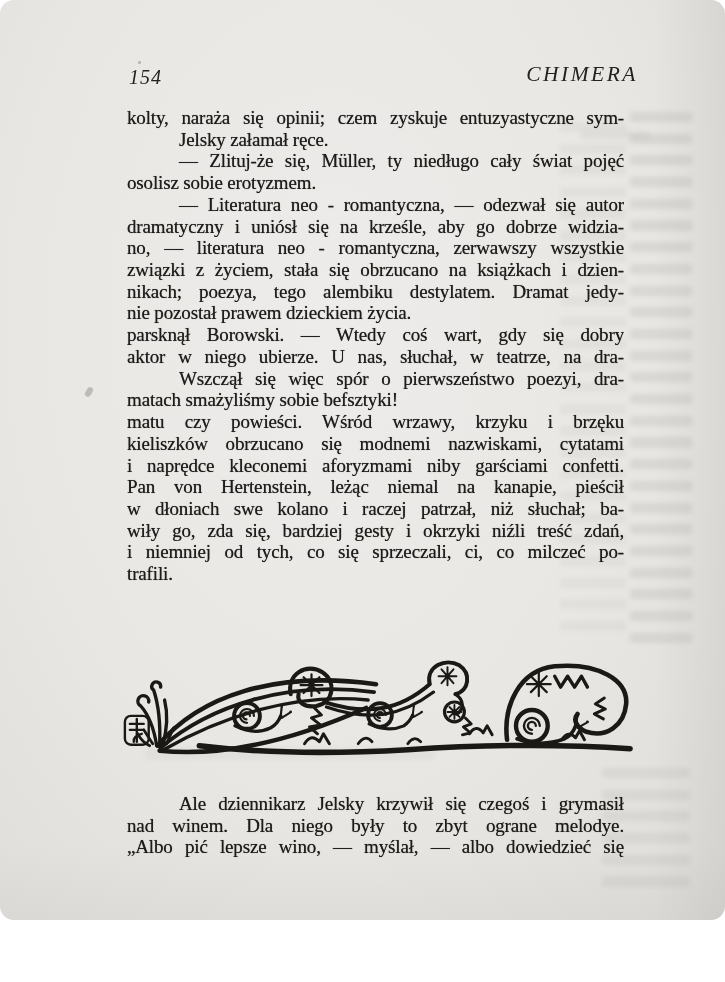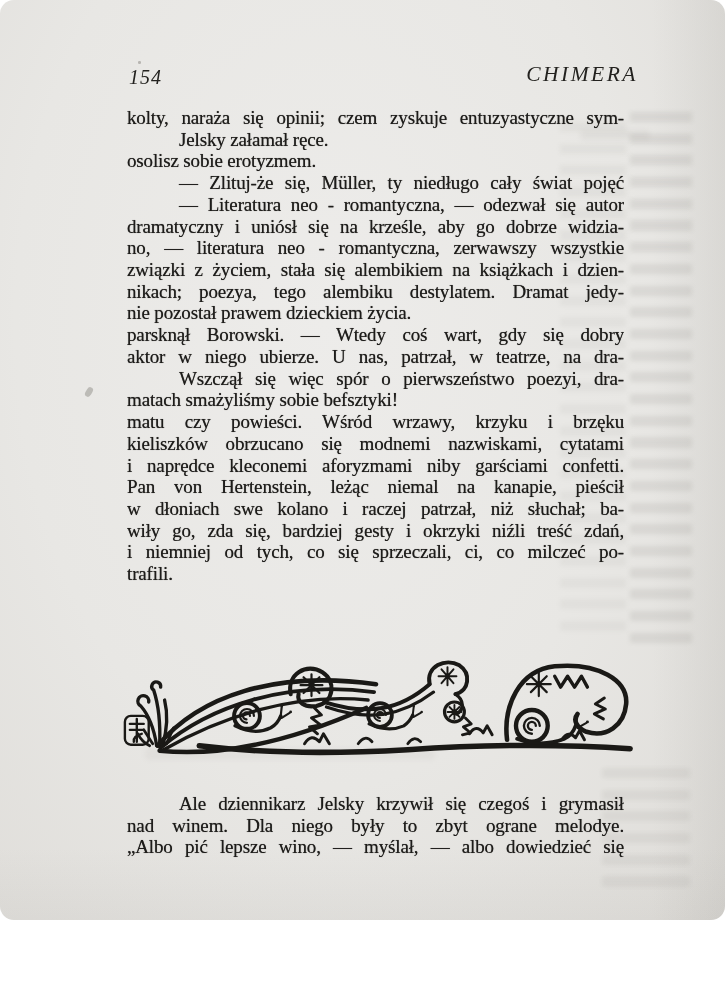--- a/index.html
+++ b/index.html
@@ -69,30 +69,30 @@
   <div class="smudge-bar" style="left:580px;top:130px;width:70px;height:10px;opacity:.35;"></div>
 
   <div class="speck" style="left:86px;top:387px;width:6px;height:10px;transform:rotate(32deg);opacity:.55;"></div>
   <div class="speck" style="left:138px;top:61px;width:3px;height:3px;opacity:.6;"></div>
   <div class="speck" style="left:655px;top:955px;width:3px;height:3px;opacity:.5;"></div>
   <div class="speck" style="left:584px;top:929px;width:2px;height:2px;opacity:.5;"></div>
 
   <div class="textblock block-main">
       <div class="line">kolty, naraża się opinii; czem zyskuje entuzyastyczne sym-</div>
       <div class="line indent end">Jelsky załamał ręce.</div>
+      <div class="line indent">— Zlituj-że się, Müller, ty niedługo cały świat pojęć</div>
       <div class="line end">osolisz sobie erotyzmem.</div>
-      <div class="line indent">— Zlituj-że się, Müller, ty niedługo cały świat pojęć</div>
       <div class="line indent">— Literatura neo - romantyczna, — odezwał się autor</div>
       <div class="line">dramatyczny i uniósł się na krześle, aby go dobrze widzia-</div>
       <div class="line">no, — literatura neo - romantyczna, zerwawszy wszystkie</div>
-      <div class="line">związki z życiem, stała się alembikiem na książkach i dzien-</div>
+      <div class="line">związki z życiem, stała się obrzucano na książkach i dzien-</div>
       <div class="line">nikach; poezya, tego alembiku destylatem. Dramat jedy-</div>
       <div class="line end">nie pozostał prawem dzieckiem życia.</div>
       <div class="line">parsknął Borowski. — Wtedy coś wart, gdy się dobry</div>
-      <div class="line">aktor w niego ubierze. U nas, patrzał, w teatrze, na dra-</div>
+      <div class="line">aktor w niego ubierze. U nas, słuchał, w teatrze, na dra-</div>
       <div class="line indent">Wszczął się więc spór o pierwszeństwo poezyi, dra-</div>
       <div class="line end">matach smażyliśmy sobie befsztyki!</div>
       <div class="line">matu czy powieści. Wśród wrzawy, krzyku i brzęku</div>
       <div class="line">kieliszków obrzucano się modnemi nazwiskami, cytatami</div>
       <div class="line">i naprędce kleconemi aforyzmami niby garściami confetti.</div>
       <div class="line">Pan von Hertenstein, leżąc niemal na kanapie, pieścił</div>
       <div class="line">w dłoniach swe kolano i raczej patrzał, niż słuchał; ba-</div>
       <div class="line">wiły go, zda się, bardziej gesty i okrzyki niźli treść zdań,</div>
       <div class="line">i niemniej od tych, co się sprzeczali, ci, co milczeć po-</div>
       <div class="line end">trafili.</div>

